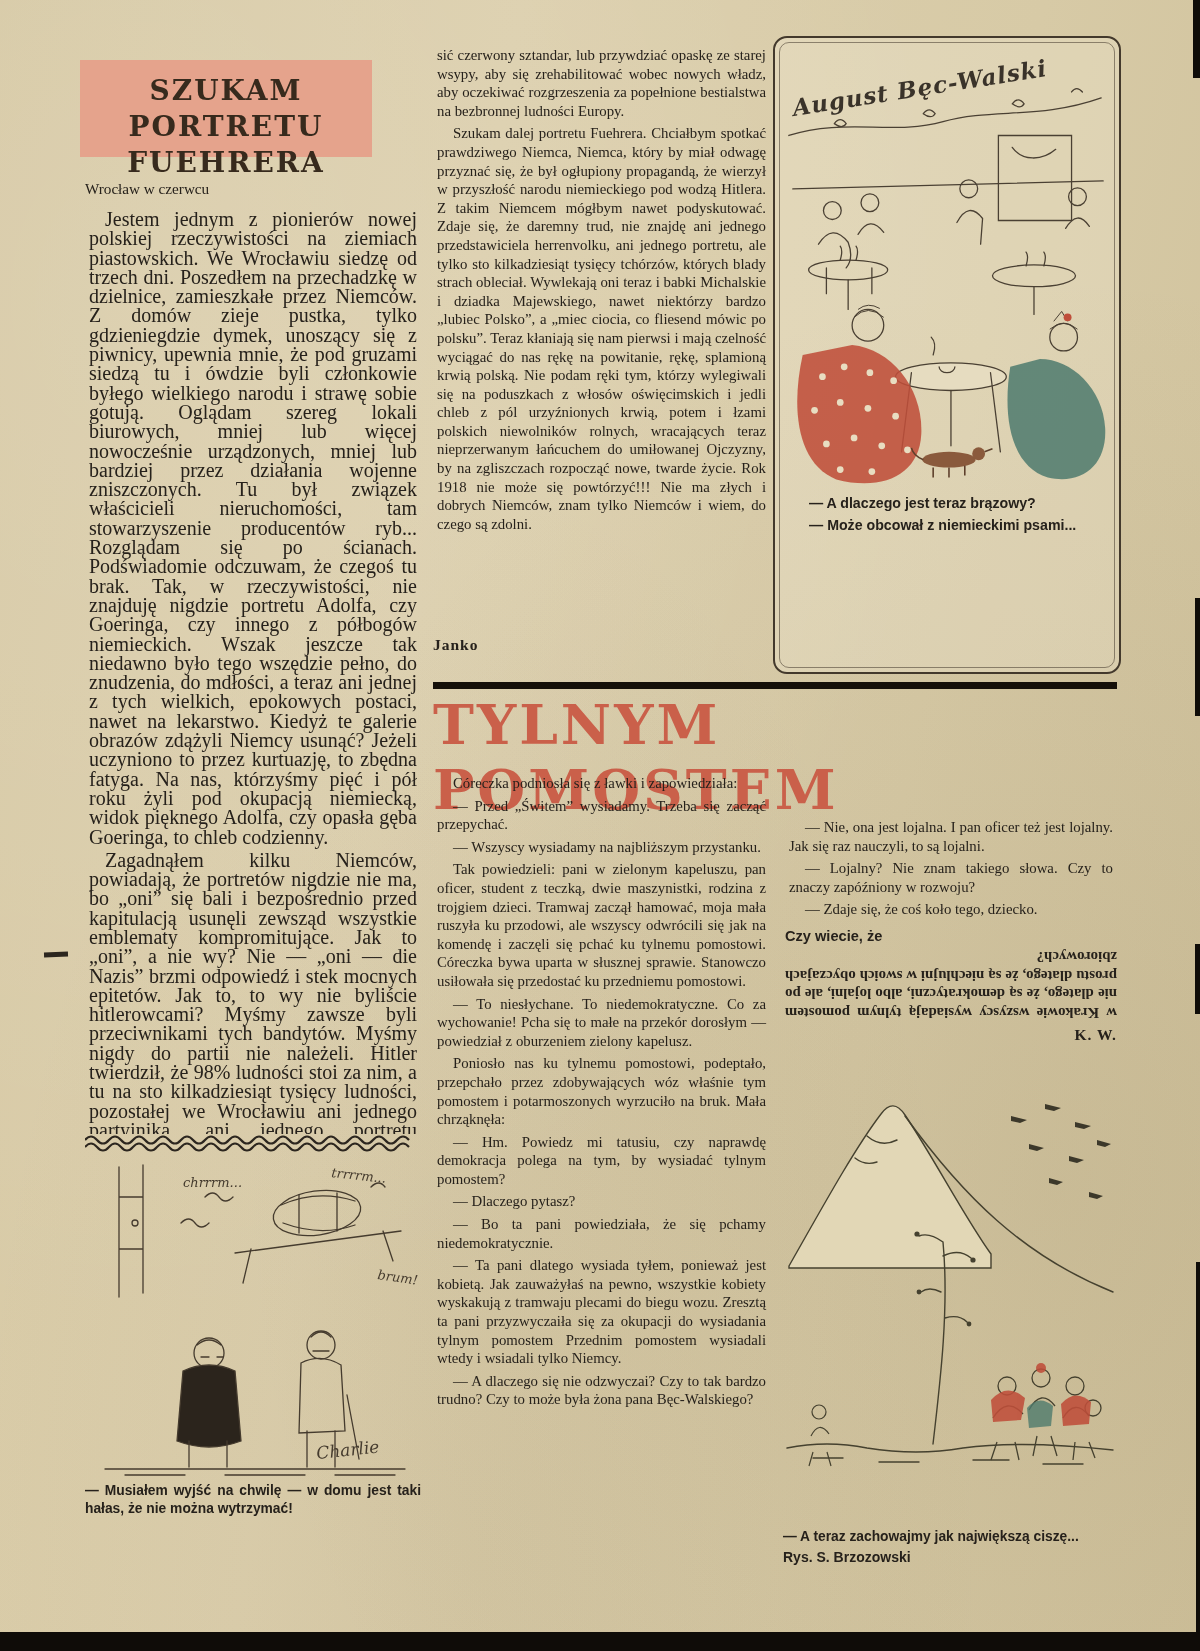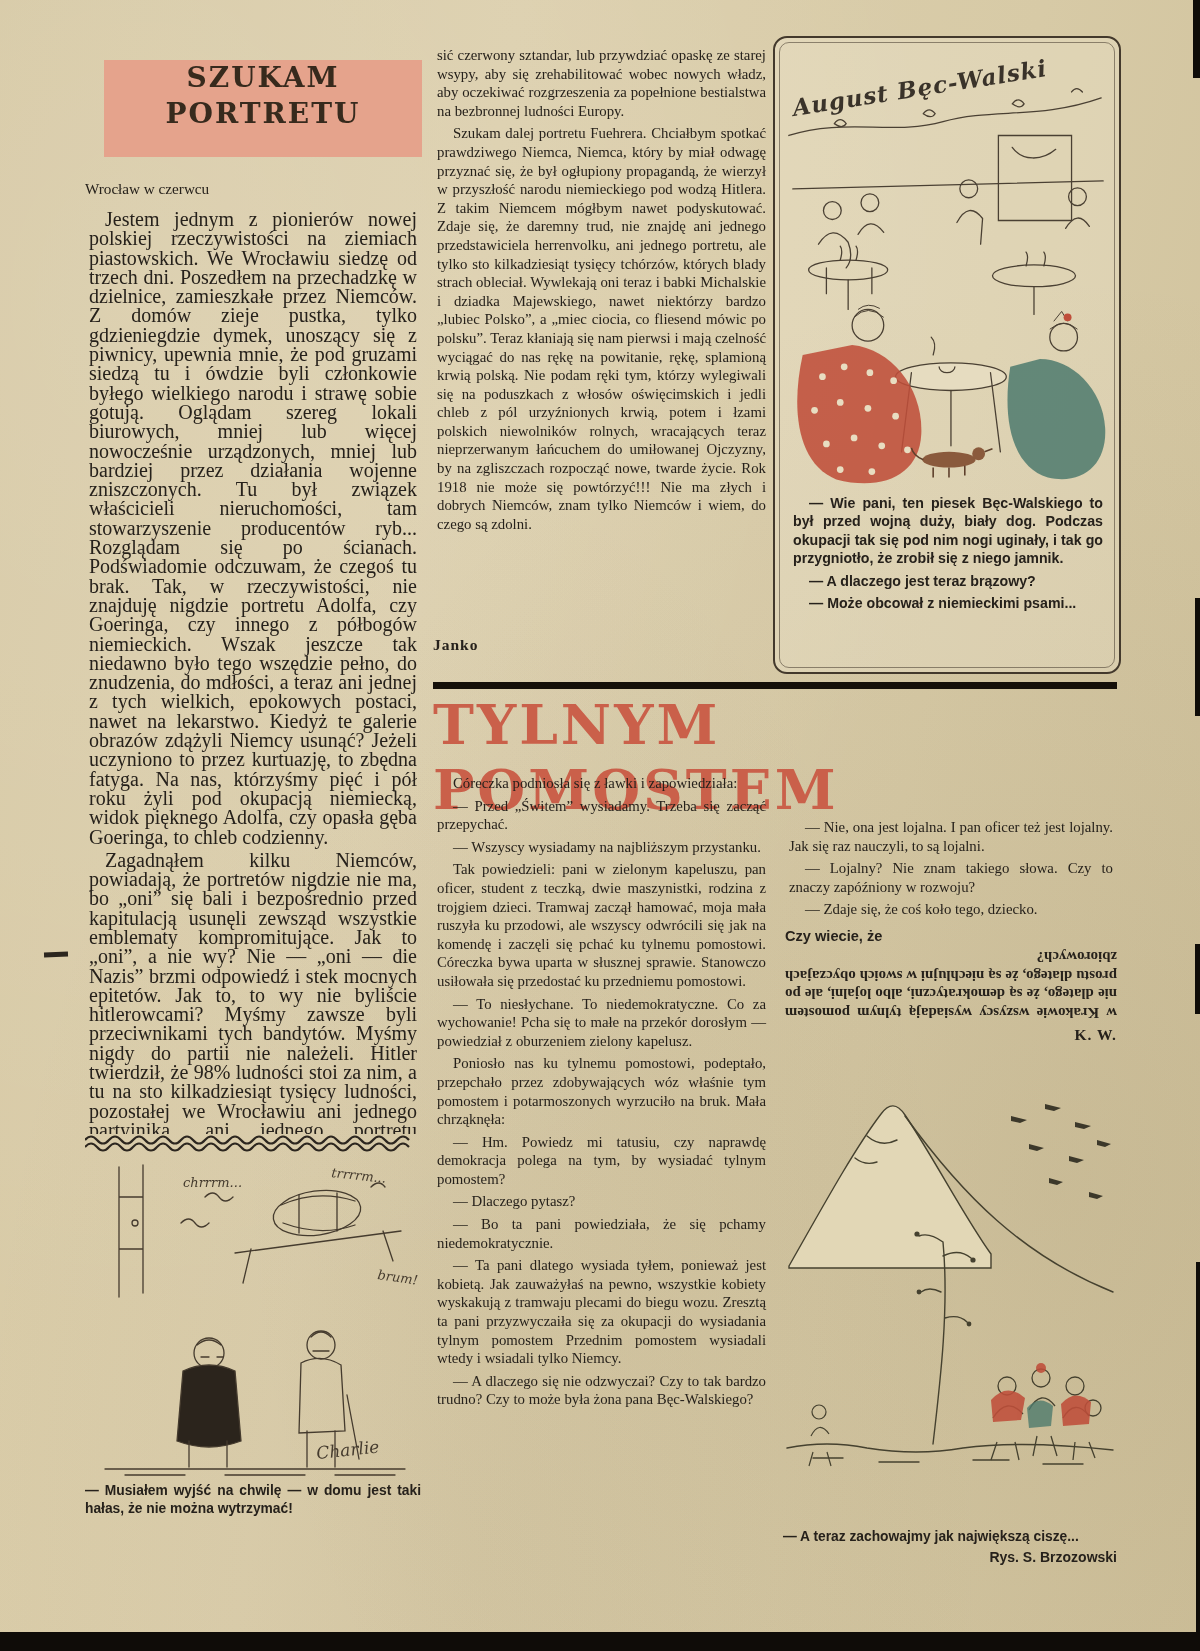--- a/index.html
+++ b/index.html
@@ -18,22 +18,22 @@
       radial-gradient(ellipse at 88% 72%, rgba(110,92,55,.10), transparent 55%),
       radial-gradient(ellipse at 40% 95%, rgba(110,92,55,.07), transparent 50%),
       linear-gradient(100deg,#d6c8a3,#dccfad 35%,#d7caa6 70%,#cfc19b);
   }
   .abs{position:absolute}
   .bodytext{font-size:20px;line-height:19.3px;text-align:justify}
   .bodytext-sm{font-size:14.8px;line-height:18.6px;text-align:justify}
   .para{text-indent:16px;margin:4px}
 
   
-  .hl-box{left:104px;top:60px;width:318px;height:97px;background:#e5a38c;
-    text-align:center;padding-top:0;
+  .hl-box{left:80px;top:60px;width:292px;height:97px;background:#e5a38c;
+    text-align:center;padding-top:13px;
     font-family:"DejaVu Serif",serif;font-weight:700;color:#372a1d;
     font-size:28px;line-height:36px;letter-spacing:2px}
   .dateline{left:85px;top:180px;width:336px;font-size:15.2px}
 
   .c1{left:85px;top:206px;width:336px;height:928px;overflow:hidden}
   .c2{left:433px;top:42px;width:337px;height:592px;overflow:hidden}
   .c2 .para:first-child{text-indent:0}
   .janko{left:433px;top:636px;width:314px;text-align:left;font-weight:700;
     font-size:15.5px;letter-spacing:1px}
 
@@ -65,21 +65,21 @@
     font-size:23px;letter-spacing:1px;color:#3a332a}
   .trSketch{position:absolute;left:0;top:0;width:344px;height:450px}
   .trCaption{position:absolute;left:14px;right:12px;top:452px;
     font-family:"Liberation Sans",sans-serif;font-weight:700;
     font-size:14.2px;line-height:18.4px;text-align:justify}
 
   .cartoonBR{left:783px;top:1056px;width:334px;height:424px}
   .brCapWrap{left:783px;top:1528px;width:334px;font-family:"Liberation Sans",sans-serif;
     font-weight:700;font-size:13.8px;line-height:18px}
   .brCapWrap .cap{text-align:justify}
-  .brCapWrap .credit{text-align:right;font-size:14px;margin-top:2px}
+  .brCapWrap .credit{font-size:14px;margin-top:2px}
 
   .edge{background:#0f0c08}
   .em1{right:0;top:0;width:7px;height:78px}
   .em2{right:0;top:598px;width:5px;height:118px}
   .em3{right:0;top:944px;width:5px;height:70px}
   .em4{right:0;top:1262px;width:4px;height:389px}
   .embottom{left:0;top:1632px;width:1200px;height:19px}
   .dashmark{left:44px;top:952px;width:24px;height:5px;background:#2c261f;transform:rotate(-2deg)}
 
   .scribble{font:italic 13px "DejaVu Serif",serif;fill:#453b2e}
@@ -92,20 +92,21 @@
 
 <div class="abs edge em1"></div>
 <div class="abs edge em2"></div>
 <div class="abs edge em3"></div>
 <div class="abs edge em4"></div>
 <div class="abs edge embottom"></div>
 <div class="abs dashmark"></div>
 
 <div class="abs hl-box">
   <div>SZUKAM PORTRETU</div>
+  <div>FUEHRERA</div>
 </div>
 
 <div class="abs dateline">Wrocław w czerwcu</div>
 
 <div class="abs c1 bodytext">
     <p class="para">Jestem jednym z pionierów nowej polskiej rzeczywistości na ziemiach piastowskich. We Wrocławiu siedzę od trzech dni. Poszedłem na przechadzkę w dzielnice, zamieszkałe przez Niemców. Z domów zieje pustka, tylko gdzieniegdzie dymek, unoszący się z piwnicy, upewnia mnie, że pod gruzami siedzą tu i ówdzie byli członkowie byłego wielkiego narodu i strawę sobie gotują. Oglądam szereg lokali biurowych, mniej lub więcej nowocześnie urządzonych, mniej lub bardziej przez działania wojenne zniszczonych. Tu był związek właścicieli nieruchomości, tam stowarzyszenie producentów ryb... Rozglądam się po ścianach. Podświadomie odczuwam, że czegoś tu brak. Tak, w rzeczywistości, nie znajduję nigdzie portretu Adolfa, czy Goeringa, czy innego z półbogów niemieckich. Wszak jeszcze tak niedawno było tego wszędzie pełno, do znudzenia, do mdłości, a teraz ani jednej z tych wielkich, epokowych postaci, nawet na lekarstwo. Kiedyż te galerie obrazów zdążyli Niemcy usunąć? Jeżeli uczyniono to przez kurtuazję, to zbędna fatyga. Na nas, którzyśmy pięć i pół roku żyli pod okupacją niemiecką, widok pięknego Adolfa, czy opasła gęba Goeringa, to chleb codzienny.</p>
     <p class="para">Zagadnąłem kilku Niemców, powiadają, że portretów nigdzie nie ma, bo „oni” się bali i bezpośrednio przed kapitulacją usunęli zewsząd wszystkie emblematy kompromitujące. Jak to „oni”, a nie wy? Nie — „oni — die Nazis” brzmi odpowiedź i stek mocnych epitetów. Jak to, to wy nie byliście hitlerowcami? Myśmy zawsze byli przeciwnikami tych bandytów. Myśmy nigdy do partii nie należeli. Hitler twierdził, że 98% ludności stoi za nim, a tu na sto kilkadziesiąt tysięcy ludności, pozostałej we Wrocławiu ani jednego partyjnika, ani jednego portretu Fuehrera! Powtarza się rok 1918. Zawsze byli „tamci”, zawsze byli „oni”, nigdy nie „my”. Skoro nawet pierwszy marszałek Rzeszy wyrzeka się teraz Hitlera, to czemuż się dziwić szarym Szulcom, Meyerom i Schmidtom. W ich ptasim rozumowaniu wystarczy spalić portrety Fuehrera, aby być wolnym od współwiny za Majdanki, Oświęcimie i Oranienburgi. Wystarczy wywie-</p>
   </div>
 
 <div class="abs c2 bodytext-sm">
@@ -168,21 +169,20 @@
       <circle cx="296" cy="280" r="4" fill="#bf4e3a"></circle>
     </g>
     <g>
       <ellipse cx="176" cy="424" rx="27" ry="8" fill="#8a5a3c"></ellipse>
       <circle cx="206" cy="418" r="6.5" fill="#8a5a3c"></circle>
       <path d="M212,416 l8,-3 M150,424 q-10,-4 -12,-12 M160,432 v10 M176,432 v10 M192,430 v10" stroke="#5d3f2b" stroke-width="1.6" fill="none"></path>
     </g>
   </svg>
   <div class="handtitle">August Bęc-Walski</div>
   <div class="trCaption">
-      <p class="para">— Wie pani, ten piesek Bęc-Walskiego to był przed wojną duży, biały dog. Podczas okupacji tak się pod nim nogi uginały, i tak go przygniotło, że zrobił się z niego jamnik.</p>
       <p class="para">— A dlaczego jest teraz brązowy?</p>
       <p class="para">— Może obcował z niemieckimi psami...</p>
     </div>
 </div>
 
 <div class="abs ruleBlack"></div>
 <div class="abs hl2">TYLNYM POMOSTEM</div>
 
 <div class="abs sL bodytext-sm">
     <p class="para">Córeczka podniosła się z ławki i zapowiedziała:</p>

